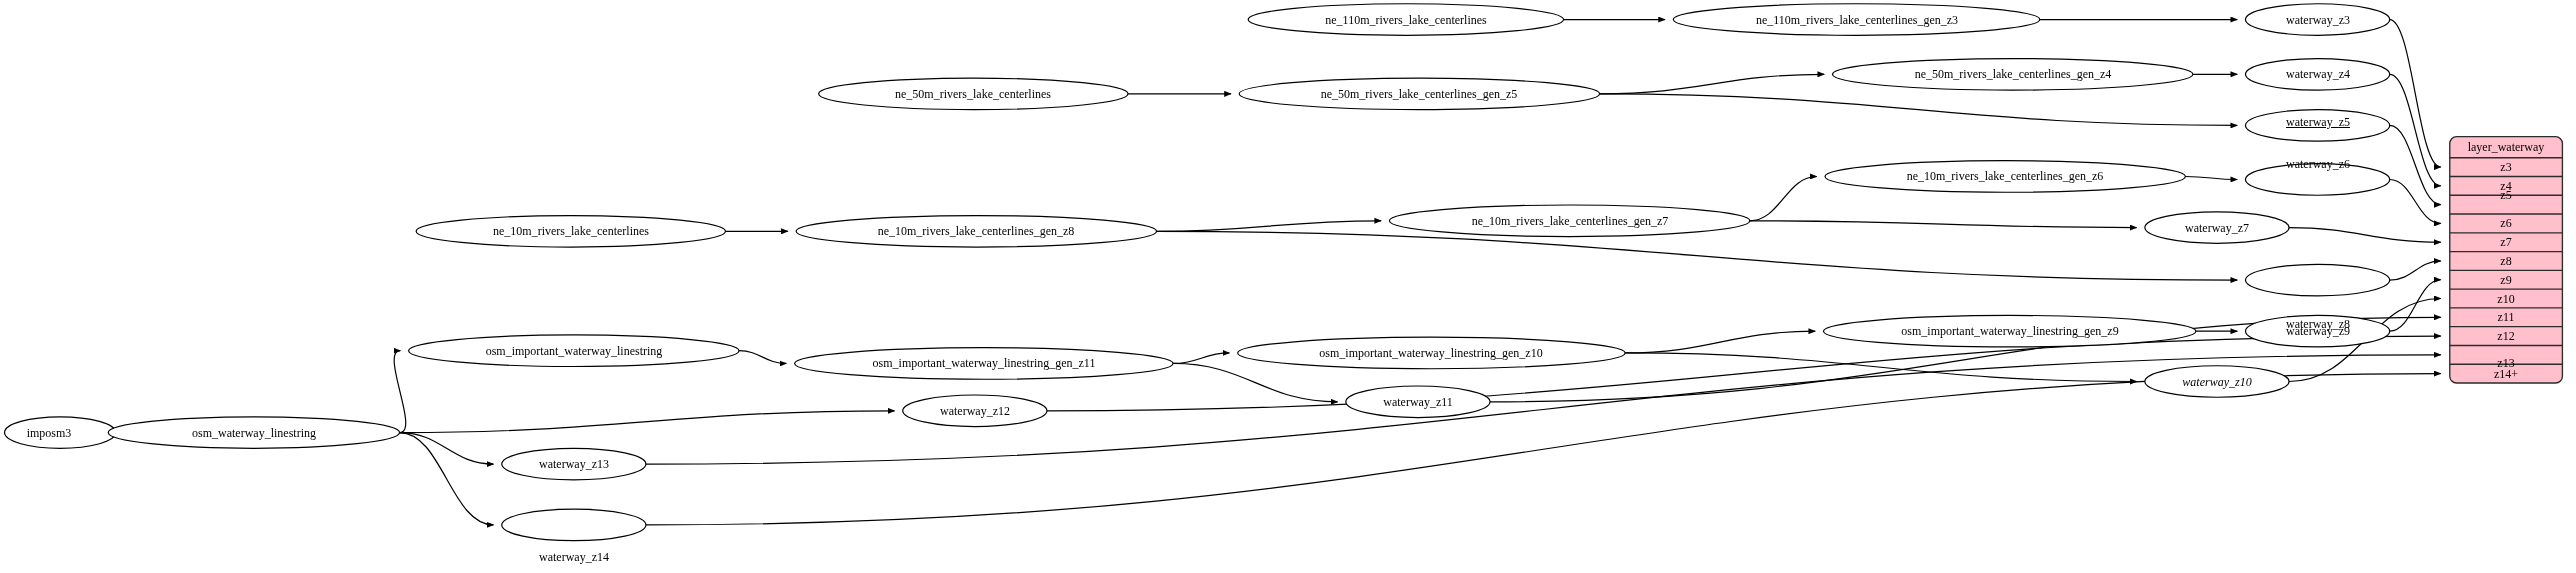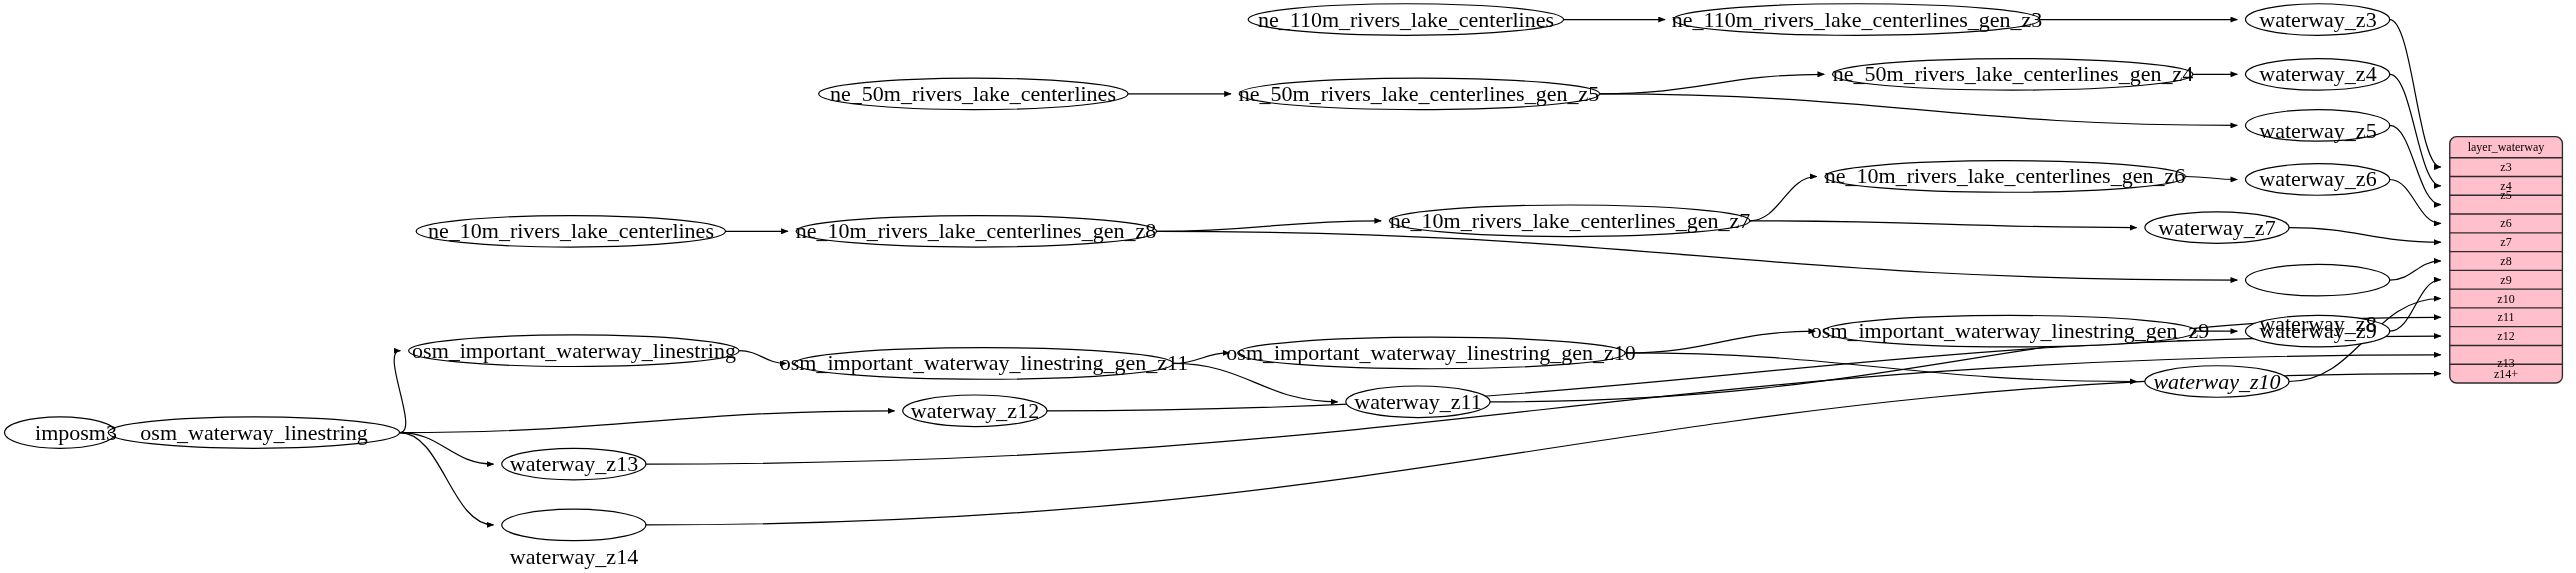--- a/index.html
+++ b/index.html
@@ -1,21 +1,21 @@
 <!DOCTYPE html>
 <html style="font-size:12px"><head>
 <meta charset="utf-8">
 <style>
   html,body{margin:0;padding:0;background:#ffffff;}
   #stage{position:relative;width:2576px;height:573px;background:#ffffff;
          font-family:"Liberation Serif","DejaVu Serif",serif;overflow:hidden;}
   svg.layer{position:absolute;left:0;top:0;width:2576px;height:573px;}
   .node-label{
     position:absolute;transform:translate(-50%,-50%);
-    white-space:nowrap;color:#000000;font-size:22px;line-height:1;
+    white-space:nowrap;color:#000000;font-size:12px;line-height:1;
     font-family:"Liberation Serif","DejaVu Serif",serif;pointer-events:none;
   }
   .rec-title,.rec-row{
     position:absolute;white-space:nowrap;color:#000000;
     font-size:12px;line-height:1;text-align:center;
     transform:translate(-50%,-50%);
     font-family:"Liberation Serif","DejaVu Serif",serif;pointer-events:none;
   }
 </style>
 </head>
@@ -104,43 +104,43 @@
         <line x1="3262" x2="3412" y1="335" y2="335" stroke="#2b2b2b" stroke-width="1.8"></line>
         <line x1="3262" x2="3412" y1="360" y2="360" stroke="#2b2b2b" stroke-width="1.8"></line>
         <line x1="3262" x2="3412" y1="385" y2="385" stroke="#2b2b2b" stroke-width="1.8"></line>
         <line x1="3262" x2="3412" y1="410" y2="410" stroke="#2b2b2b" stroke-width="1.8"></line>
         <line x1="3262" x2="3412" y1="435" y2="435" stroke="#2b2b2b" stroke-width="1.8"></line>
         <line x1="3262" x2="3412" y1="460" y2="460" stroke="#2b2b2b" stroke-width="1.8"></line>
         <line x1="3262" x2="3412" y1="485" y2="485" stroke="#2b2b2b" stroke-width="1.8"></line>
       </g>
   </svg>
   <div id="labels">
-      <div class="node-label" style="left: 76px; top: 433px;">imposm3</div>
+      <div class="node-label" style="left: 49px; top: 433px;">imposm3</div>
       <div class="node-label" style="left: 254px; top: 433px;">osm_waterway_linestring</div>
       <div class="node-label" style="left: 574px; top: 351px;">osm_important_waterway_linestring</div>
       <div class="node-label" style="left: 574px; top: 464px;">waterway_z13</div>
       <div class="node-label" style="left: 574px; top: 525px; margin-top: 32px;">waterway_z14</div>
       <div class="node-label" style="left: 984px; top: 363px;">osm_important_waterway_linestring_gen_z11</div>
       <div class="node-label" style="left: 975px; top: 411px;">waterway_z12</div>
       <div class="node-label" style="left: 571px; top: 231px;">ne_10m_rivers_lake_centerlines</div>
       <div class="node-label" style="left: 976px; top: 231px;">ne_10m_rivers_lake_centerlines_gen_z8</div>
       <div class="node-label" style="left: 973px; top: 94px;">ne_50m_rivers_lake_centerlines</div>
       <div class="node-label" style="left: 1419px; top: 94px;">ne_50m_rivers_lake_centerlines_gen_z5</div>
       <div class="node-label" style="left: 1406px; top: 19.5px;">ne_110m_rivers_lake_centerlines</div>
       <div class="node-label" style="left: 1857px; top: 19.5px;">ne_110m_rivers_lake_centerlines_gen_z3</div>
       <div class="node-label" style="left: 1431px; top: 353px;">osm_important_waterway_linestring_gen_z10</div>
       <div class="node-label" style="left: 1418px; top: 402px;">waterway_z11</div>
       <div class="node-label" style="left: 1570px; top: 221px;">ne_10m_rivers_lake_centerlines_gen_z7</div>
       <div class="node-label" style="left: 2005px; top: 176px;">ne_10m_rivers_lake_centerlines_gen_z6</div>
       <div class="node-label" style="left: 2010px; top: 331px;">osm_important_waterway_linestring_gen_z9</div>
       <div class="node-label" style="left: 2013px; top: 74px;">ne_50m_rivers_lake_centerlines_gen_z4</div>
       <div class="node-label" style="left: 2318px; top: 19.5px;">waterway_z3</div>
       <div class="node-label" style="left: 2318px; top: 74px;">waterway_z4</div>
-      <div class="node-label" style="left: 2318px; top: 131px;">waterway_z5</div>
-      <div class="node-label" style="left: 2318px; top: 179px;">waterway_z6</div>
+      <div class="node-label" style="left: 2318px; top: 122px; text-decoration: underline;">waterway_z5</div>
+      <div class="node-label" style="left: 2318px; top: 164px;">waterway_z6</div>
       <div class="node-label" style="left: 2217px; top: 228px;">waterway_z7</div>
       <div class="node-label" style="left: 2318px; top: 292px; margin-top: 32px;">waterway_z8</div>
       <div class="node-label" style="left: 2318px; top: 331px;">waterway_z9</div>
       <div class="node-label" style="left: 2217px; top: 382px; font-style: italic;">waterway_z10</div>
       <div class="rec-title" style="left: 2506px; top: 147px;">layer_waterway</div>
       <div class="rec-row" style="left: 2506px; top: 167px;">z3</div>
       <div class="rec-row" style="left: 2506px; top: 186px;">z4</div>
       <div class="rec-row" style="left: 2506px; top: 195px;">z5</div>
       <div class="rec-row" style="left: 2506px; top: 223px;">z6</div>
       <div class="rec-row" style="left: 2506px; top: 242px;">z7</div>

